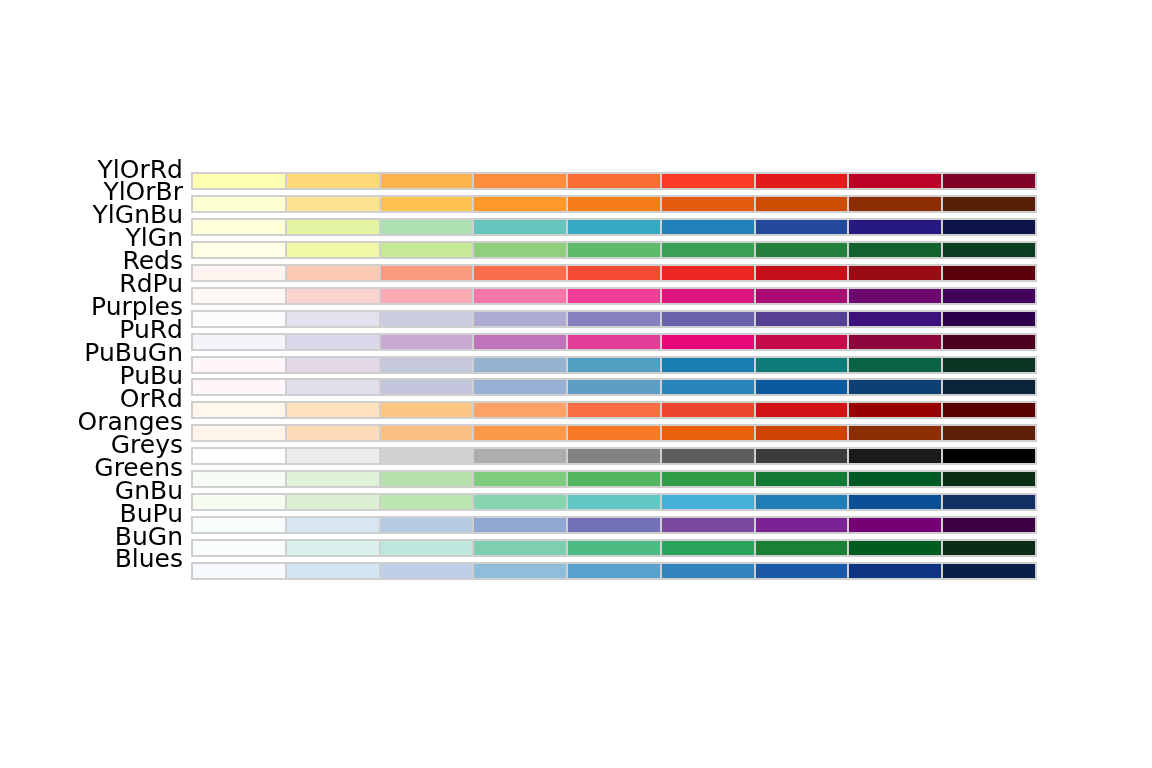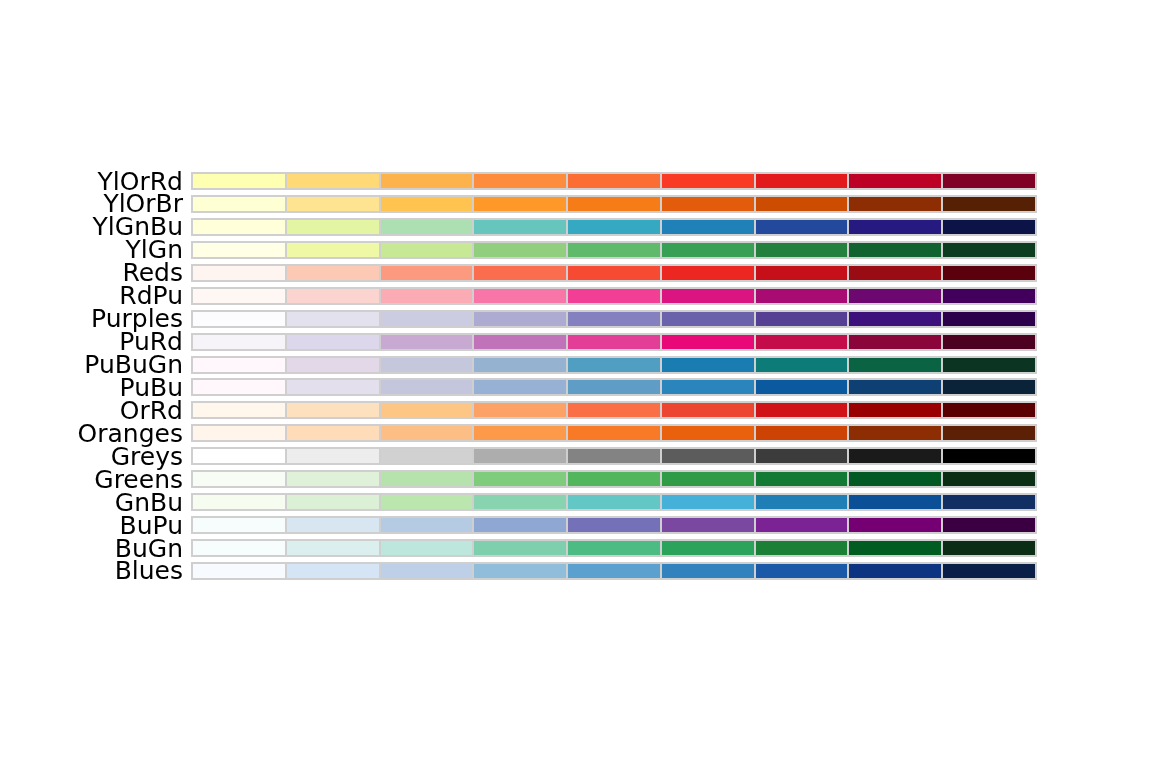--- a/index.html
+++ b/index.html
@@ -64,21 +64,21 @@
     font-size: 25px;
     line-height: 25px;
     color: #000000;
     white-space: nowrap;
     pointer-events: none;
   }
 
   #cmap-labels {
     position: absolute;
     left: 0px;
-    top: 172px;
+    top: 160px;
     width: 183px;
     height: 390px;
     text-decoration: underline;
   }
 </style>
 </head>
 <body>
 
 <div id="figure">
 

